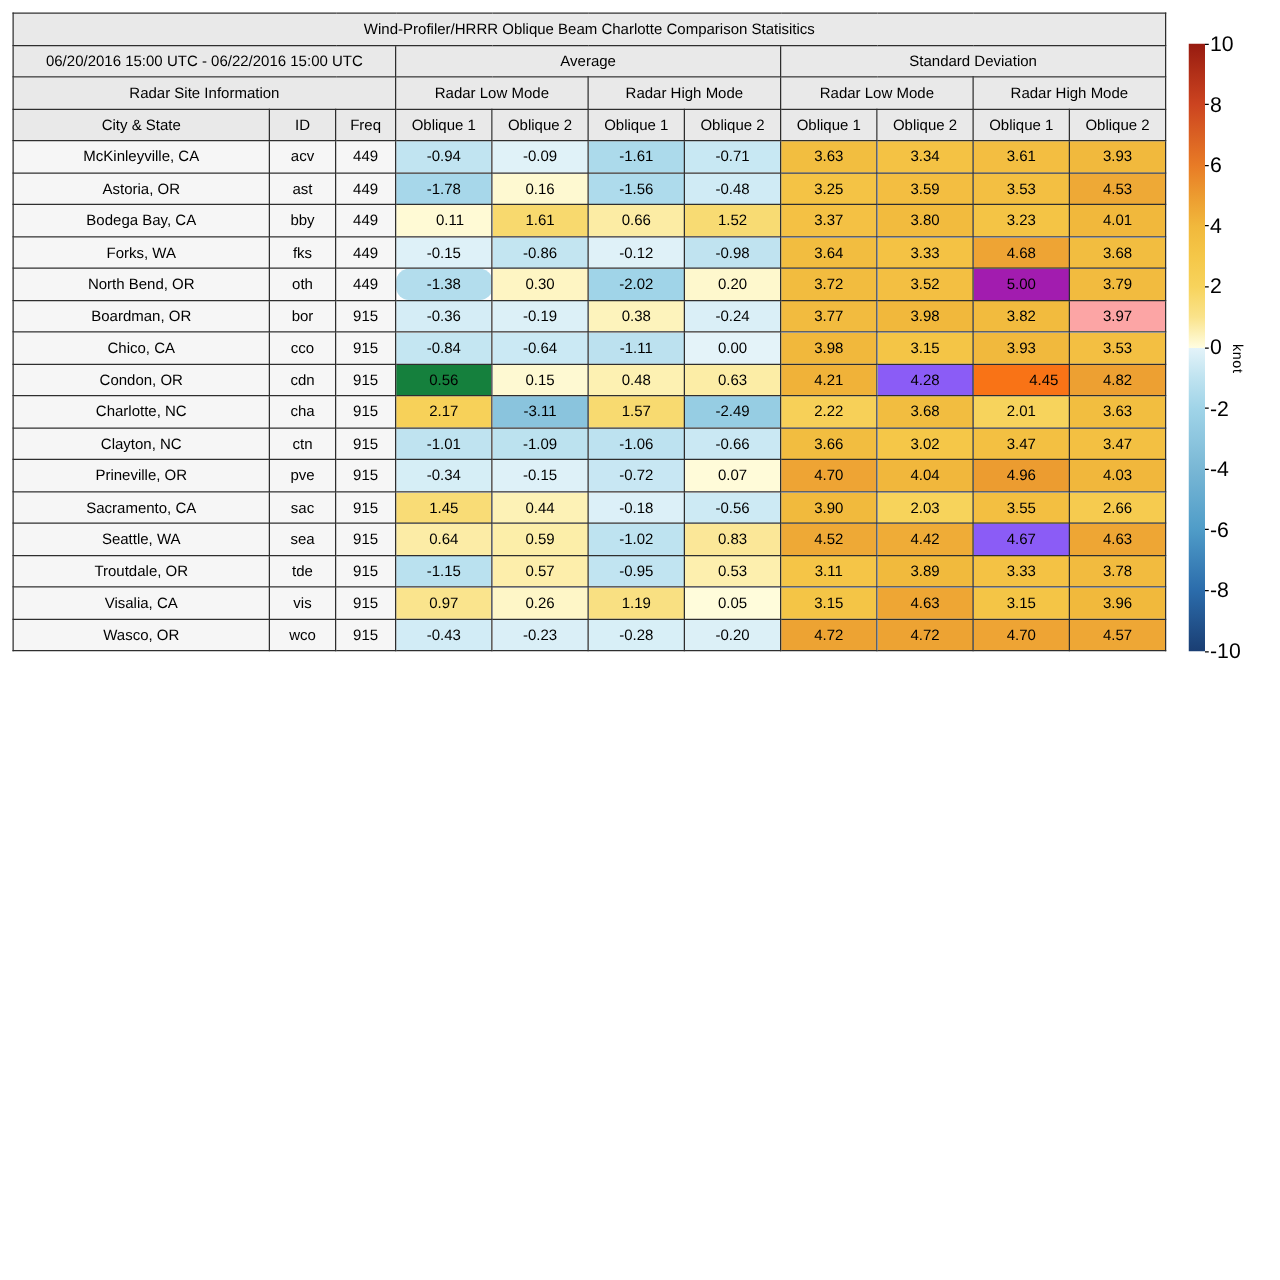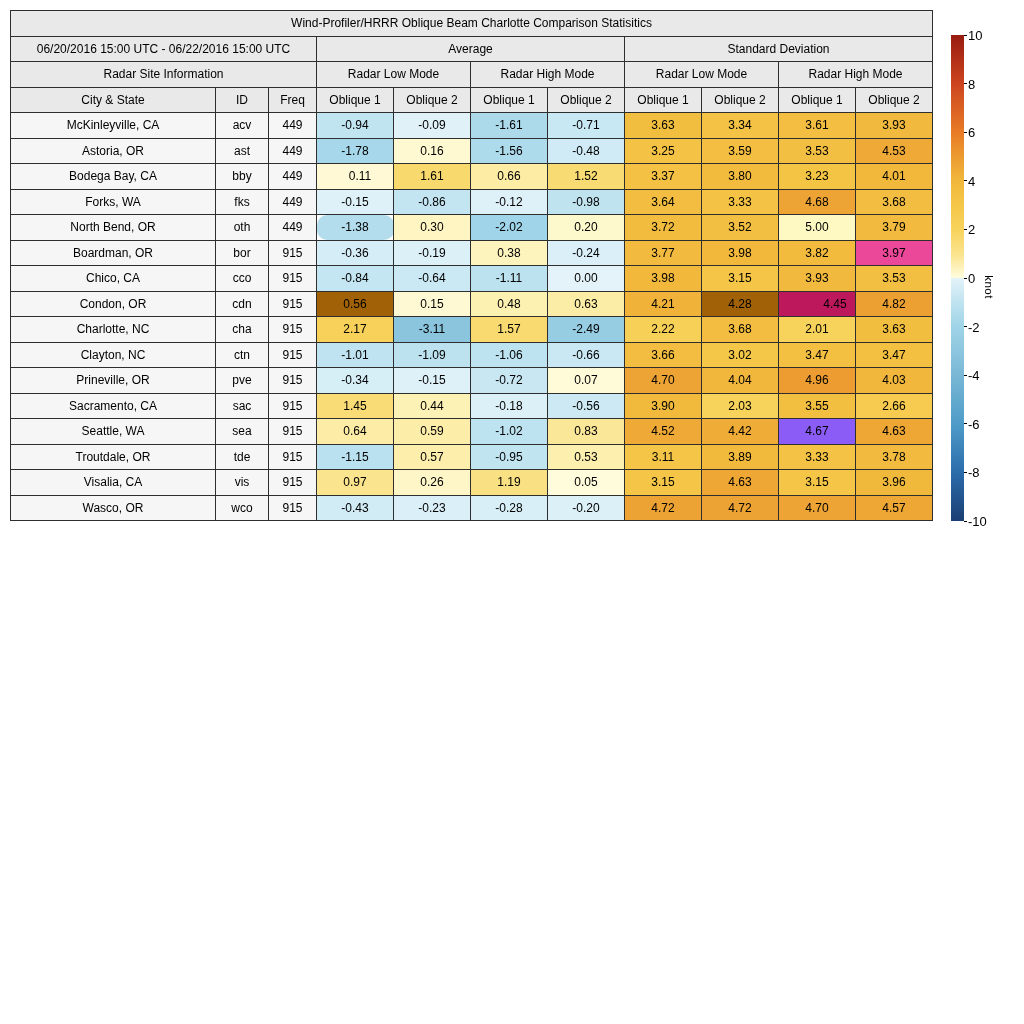--- a/index.html
+++ b/index.html
@@ -5,21 +5,21 @@
   html,body{margin:0;padding:0;background:#fff;}
   .canvas{position:relative;width:1024px;height:1024px;background:#ffffff;overflow:hidden;
           font-family:"Liberation Sans",sans-serif;color:#000;}
   table.stats{position:absolute;left:10px;top:10px;border-collapse:collapse;table-layout:fixed;}
   table.stats th,table.stats td{
     border:1px solid #2e2e2e;font-size:12px;font-weight:normal;text-align:center;
     padding:0;height:24.5px;line-height:24.5px;white-space:nowrap;overflow:hidden;color:#000;}
   .hdr{background:#e9e9e9;}
   .lbl{background:#f6f6f6;}
   .cbar{position:absolute;left:951px;top:35px;width:13px;height:486px;}
-  .cbar-tick{position:absolute;font-size:13px;transform:translateY(-50%);line-height:1;}
+  .cbar-tick{position:absolute;font-size:17px;transform:translateY(-50%);line-height:1;}
   .cbar-tickmark{position:absolute;width:3px;height:1px;background:#000;}
   .cbar-label{position:absolute;font-size:11.5px;writing-mode:vertical-rl;transform:translateY(-50%);letter-spacing:.5px;}
 </style>
 </head>
 <body>
 
 <div class="canvas">
 
   <table class="stats">
     <colgroup>
@@ -121,60 +121,60 @@
         <tr>
           <td class="lbl">North Bend, OR</td>
           <td class="lbl">oth</td>
           <td class="lbl">449</td>
           <td style="background: rgb(179, 221, 237); border-radius: 10px;">-1.38</td>
           <td style="background: rgb(254, 245, 195);">0.30</td>
           <td style="background: rgb(160, 212, 232);">-2.02</td>
           <td style="background: rgb(254, 248, 205);">0.20</td>
           <td style="background: rgb(242, 188, 63);">3.72</td>
           <td style="background: rgb(243, 191, 66);">3.52</td>
-          <td style="background: #fef9c3;">5.00</td>
+          <td style="background: #a21caf;">5.00</td>
           <td style="background: rgb(242, 187, 63);">3.79</td>
         </tr>
         <tr>
           <td class="lbl">Boardman, OR</td>
           <td class="lbl">bor</td>
           <td class="lbl">915</td>
           <td style="background: rgb(213, 237, 246);">-0.36</td>
           <td style="background: rgb(220, 240, 247);">-0.19</td>
           <td style="background: rgb(253, 243, 188);">0.38</td>
           <td style="background: rgb(218, 239, 247);">-0.24</td>
           <td style="background: rgb(242, 187, 63);">3.77</td>
           <td style="background: rgb(241, 184, 60);">3.98</td>
           <td style="background: rgb(242, 187, 62);">3.82</td>
-          <td style="background: #ec4899;">3.97</td>
+          <td style="background: #fca5a5;">3.97</td>
         </tr>
         <tr>
           <td class="lbl">Chico, CA</td>
           <td class="lbl">cco</td>
           <td class="lbl">915</td>
           <td style="background: rgb(196, 230, 242);">-0.84</td>
           <td style="background: rgb(203, 233, 244);">-0.64</td>
           <td style="background: rgb(188, 225, 239);">-1.11</td>
           <td style="background: rgb(228, 243, 249);">0.00</td>
           <td style="background: rgb(241, 184, 60);">3.98</td>
           <td style="background: rgb(244, 197, 70);">3.15</td>
           <td style="background: rgb(241, 185, 61);">3.93</td>
           <td style="background: rgb(243, 191, 66);">3.53</td>
         </tr>
         <tr>
           <td class="lbl">Condon, OR</td>
           <td class="lbl">cdn</td>
           <td class="lbl">915</td>
-          <td style="background: #a16207; margin-left: 28px;">0.56</td>
+          <td style="background: #15803d; margin-left: 28px;">0.56</td>
           <td style="background: rgb(254, 249, 210);">0.15</td>
           <td style="background: rgb(253, 241, 178);">0.48</td>
           <td style="background: rgb(252, 237, 166);">0.63</td>
           <td style="background: rgb(240, 178, 57);">4.21</td>
-          <td style="background: #a16207;">4.28</td>
-          <td style="background: #be185d; padding-left: 36px;">4.45</td>
+          <td style="background: #8b5cf6;">4.28</td>
+          <td style="background: #f97316; padding-left: 36px;">4.45</td>
           <td style="background: rgb(237, 160, 50);">4.82</td>
         </tr>
         <tr>
           <td class="lbl">Charlotte, NC</td>
           <td class="lbl">cha</td>
           <td class="lbl">915</td>
           <td style="background: rgb(247, 209, 89);">2.17</td>
           <td style="background: rgb(138, 196, 221);">-3.11</td>
           <td style="background: rgb(248, 218, 112);">1.57</td>
           <td style="background: rgb(150, 205, 227);">-2.49</td>

